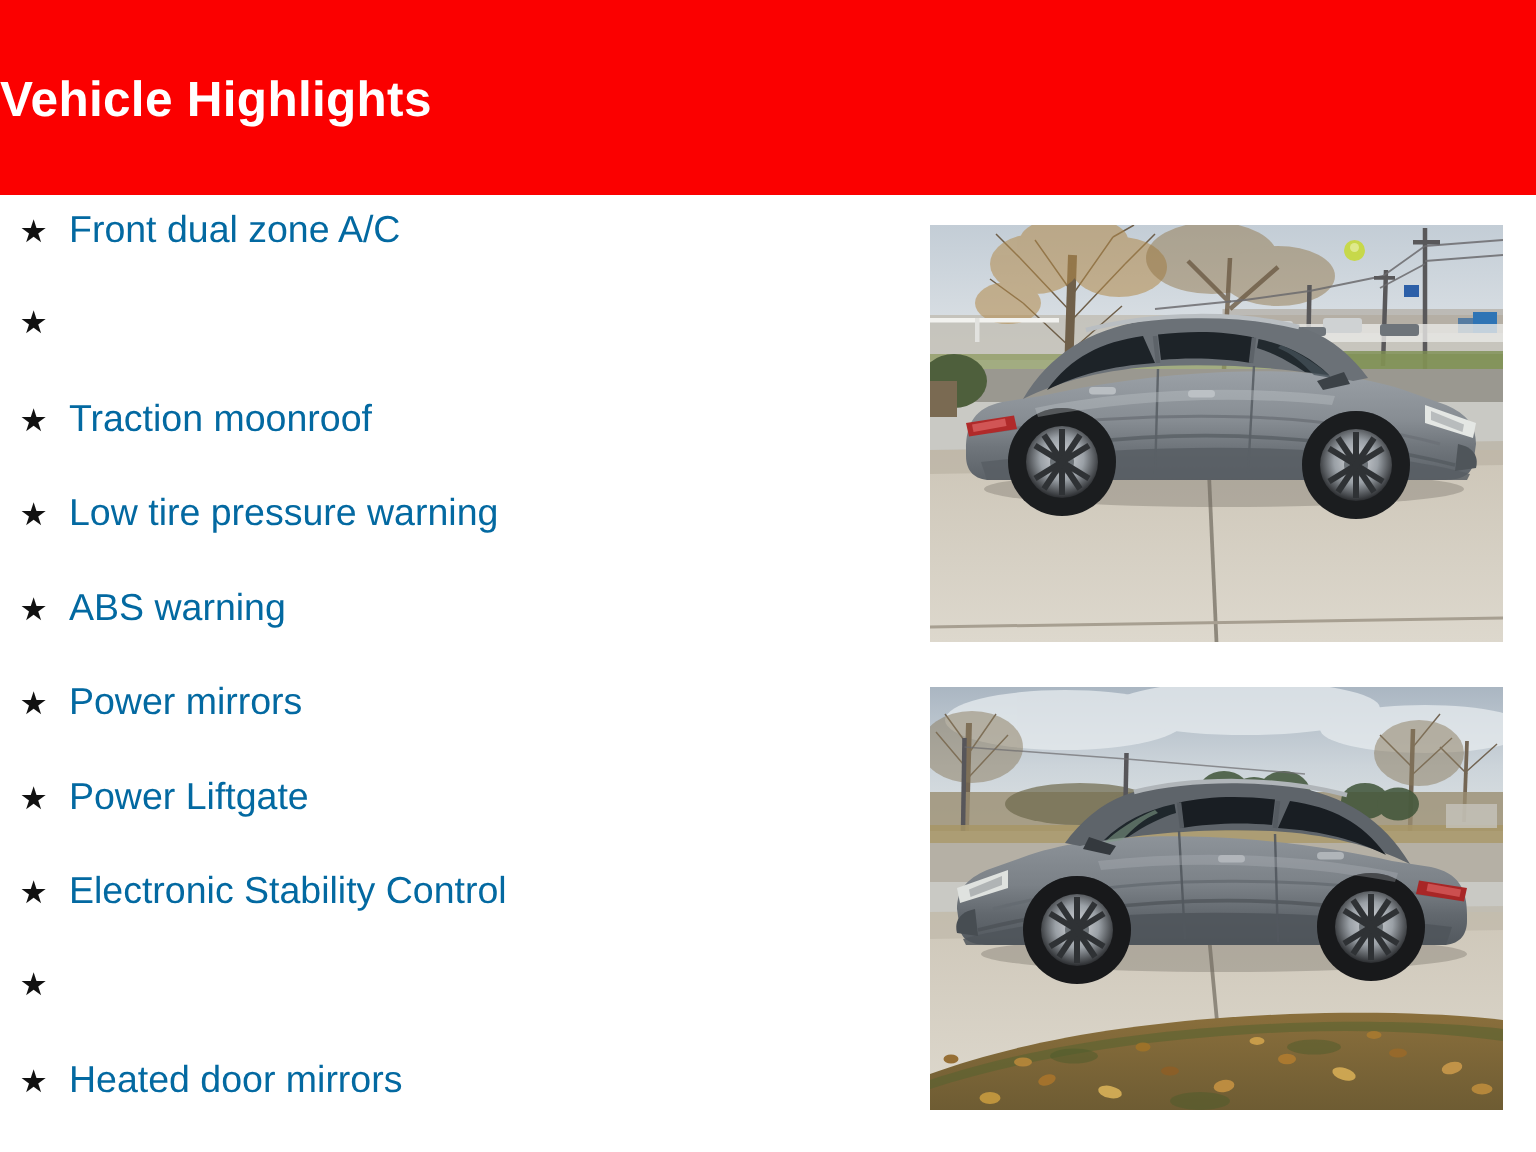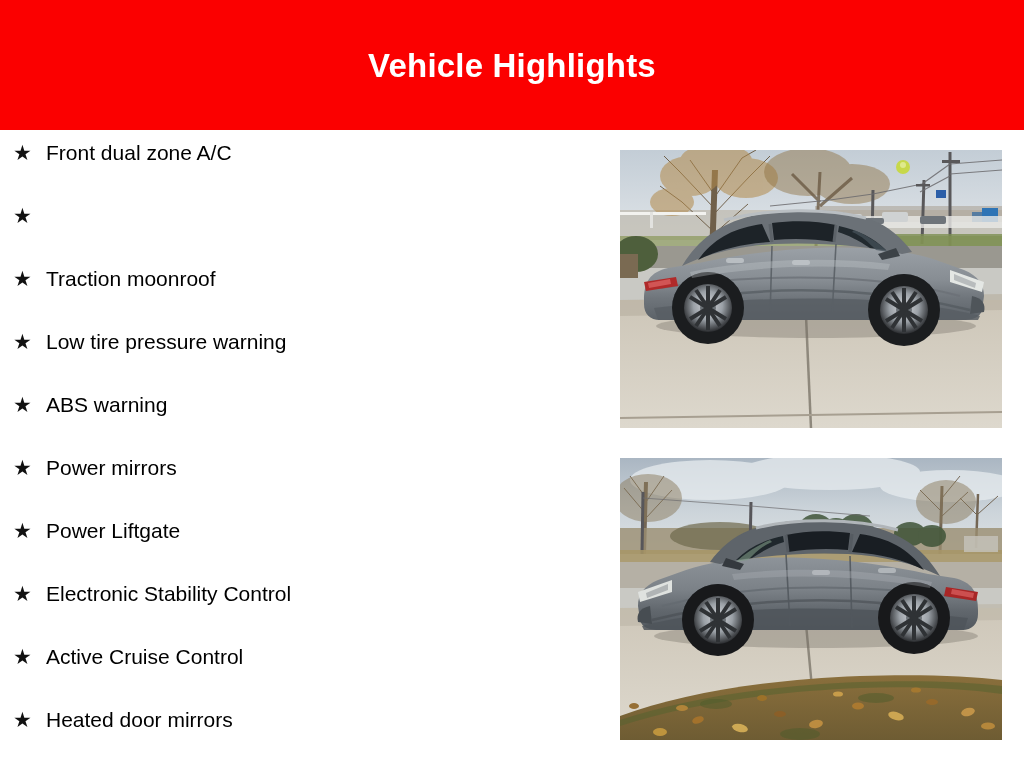--- a/index.html
+++ b/index.html
@@ -22,21 +22,21 @@
     top: 0;
     width: 1024px;
     height: 130px;
     background: #fb0000;
   }
   .header-title {
     position: absolute;
     left: 0;
     top: 44px;
     width: 1024px;
-    text-align: center;
+    text-align: left;
     color: #ffffff;
     font-size: 33px;
     font-weight: bold;
     letter-spacing: 0.2px;
     line-height: 44px;
     white-space: nowrap;
   }
 
   
   .content {
@@ -67,22 +67,22 @@
   }
   .feature-star {
     display: inline-block;
     width: 33px;
     flex: 0 0 33px;
     color: #111111;
     font-size: 21px;
     line-height: 30px;
   }
   .feature-label {
-    color: #000000;
-    font-size: 21px;
+    color: #0369a1;
+    font-size: 25px;
     line-height: 30px;
     white-space: nowrap;
   }
 
   
   .photo {
     position: absolute;
     left: 620px;
     width: 382px;
     overflow: hidden;
@@ -138,21 +138,20 @@
       <span class="feature-label">Power Liftgate</span>
     </li>
 
     <li class="feature-item">
       <span class="feature-star">★</span>
       <span class="feature-label">Electronic Stability Control</span>
     </li>
 
     <li class="feature-item">
       <span class="feature-star">★</span>
-      <span class="feature-label">Active Cruise Control</span>
     </li>
 
     <li class="feature-item">
       <span class="feature-star">★</span>
       <span class="feature-label">Heated door mirrors</span>
     </li>
 
   </ul>
 
   <div class="photo photo-1">

